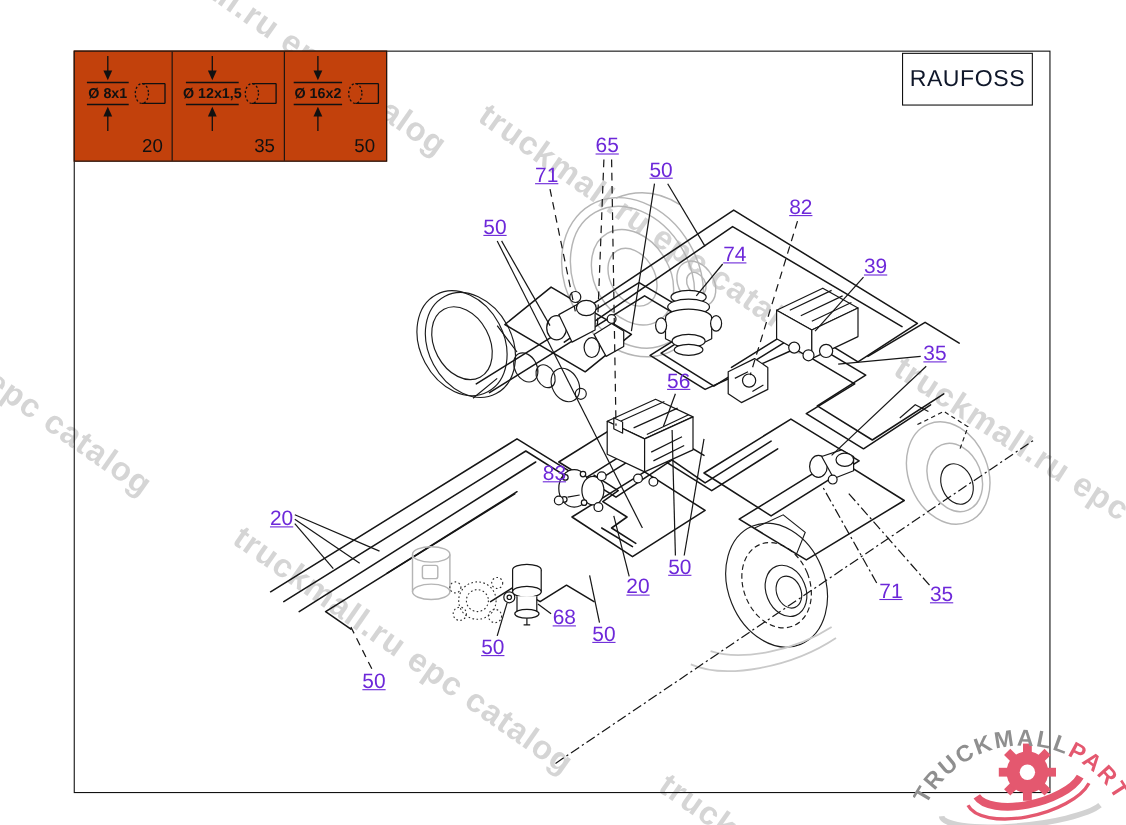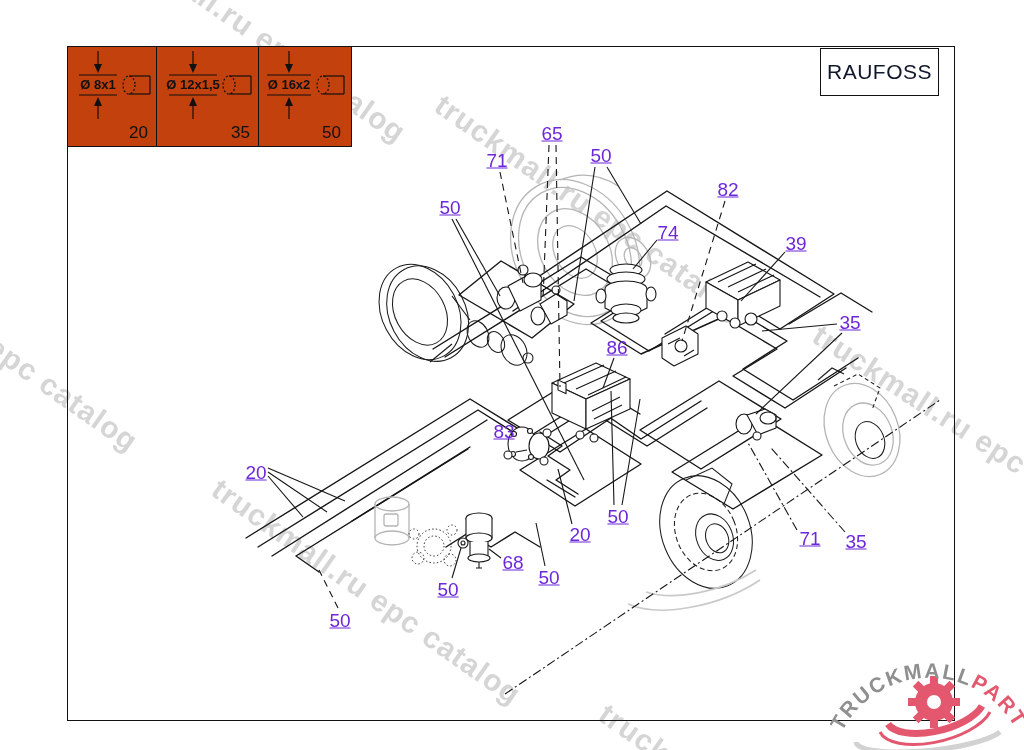--- a/index.html
+++ b/index.html
@@ -326,21 +326,21 @@
 
   <div id="callout-layer">
       <div class="callout" style="left: 552px; top: 133px;">65</div>
       <div class="callout" style="left: 497px; top: 160px;">71</div>
       <div class="callout" style="left: 601px; top: 155px;">50</div>
       <div class="callout" style="left: 450px; top: 207px;">50</div>
       <div class="callout" style="left: 728px; top: 189px; text-align: right;">82</div>
       <div class="callout" style="left: 668px; top: 232px; text-align: right;">74</div>
       <div class="callout" style="left: 796px; top: 243px;">39</div>
       <div class="callout" style="left: 850px; top: 322px;">35</div>
-      <div class="callout" style="left: 617px; top: 347px;">86</div>
+      <div class="callout" style="left: 617px; top: 347px;">56</div>
       <div class="callout" style="left: 504px; top: 431px;">83</div>
       <div class="callout" style="left: 256px; top: 472px;">20</div>
       <div class="callout" style="left: 618px; top: 516px;">50</div>
       <div class="callout" style="left: 580px; top: 534px;">20</div>
       <div class="callout" style="left: 810px; top: 538px;">71</div>
       <div class="callout" style="left: 856px; top: 541px;">35</div>
       <div class="callout" style="left: 513px; top: 562px;">68</div>
       <div class="callout" style="left: 549px; top: 577px;">50</div>
       <div class="callout" style="left: 448px; top: 589px;">50</div>
       <div class="callout" style="left: 340px; top: 620px;">50</div>

